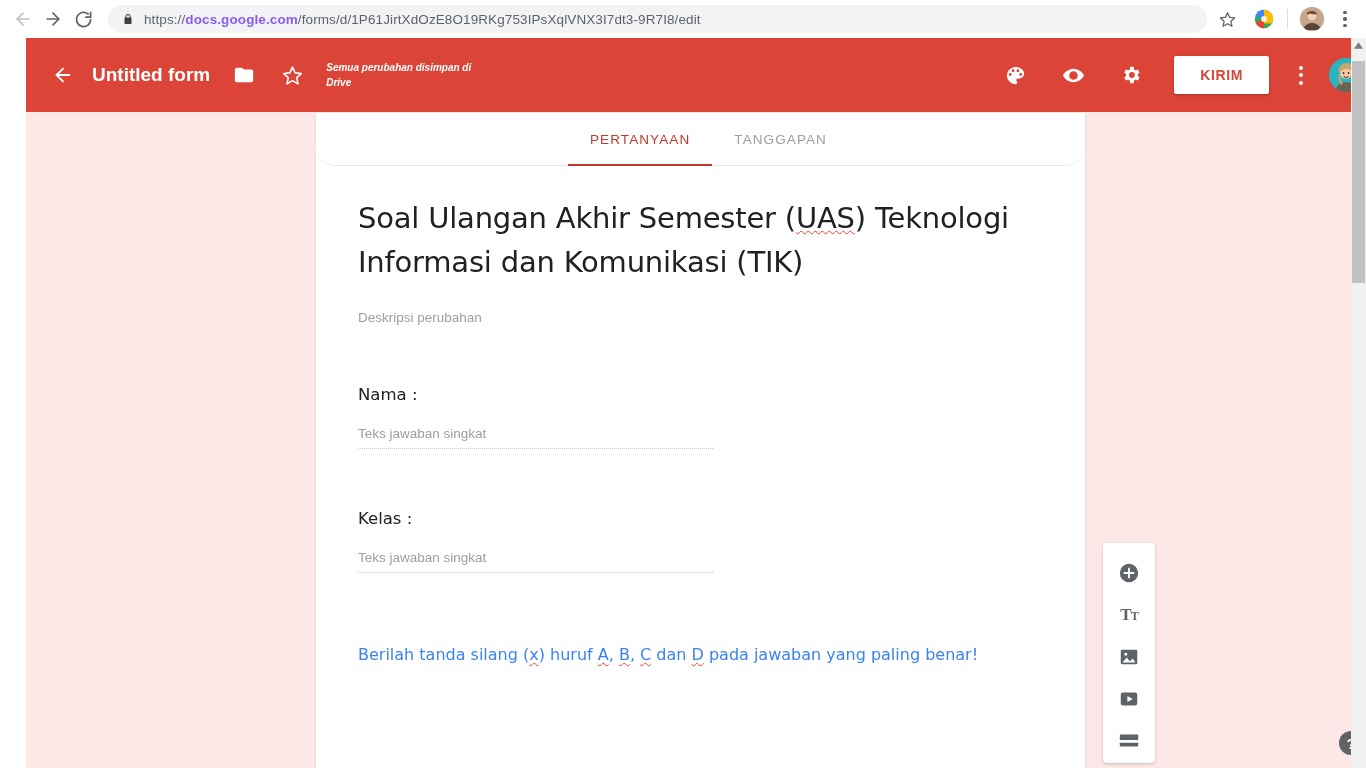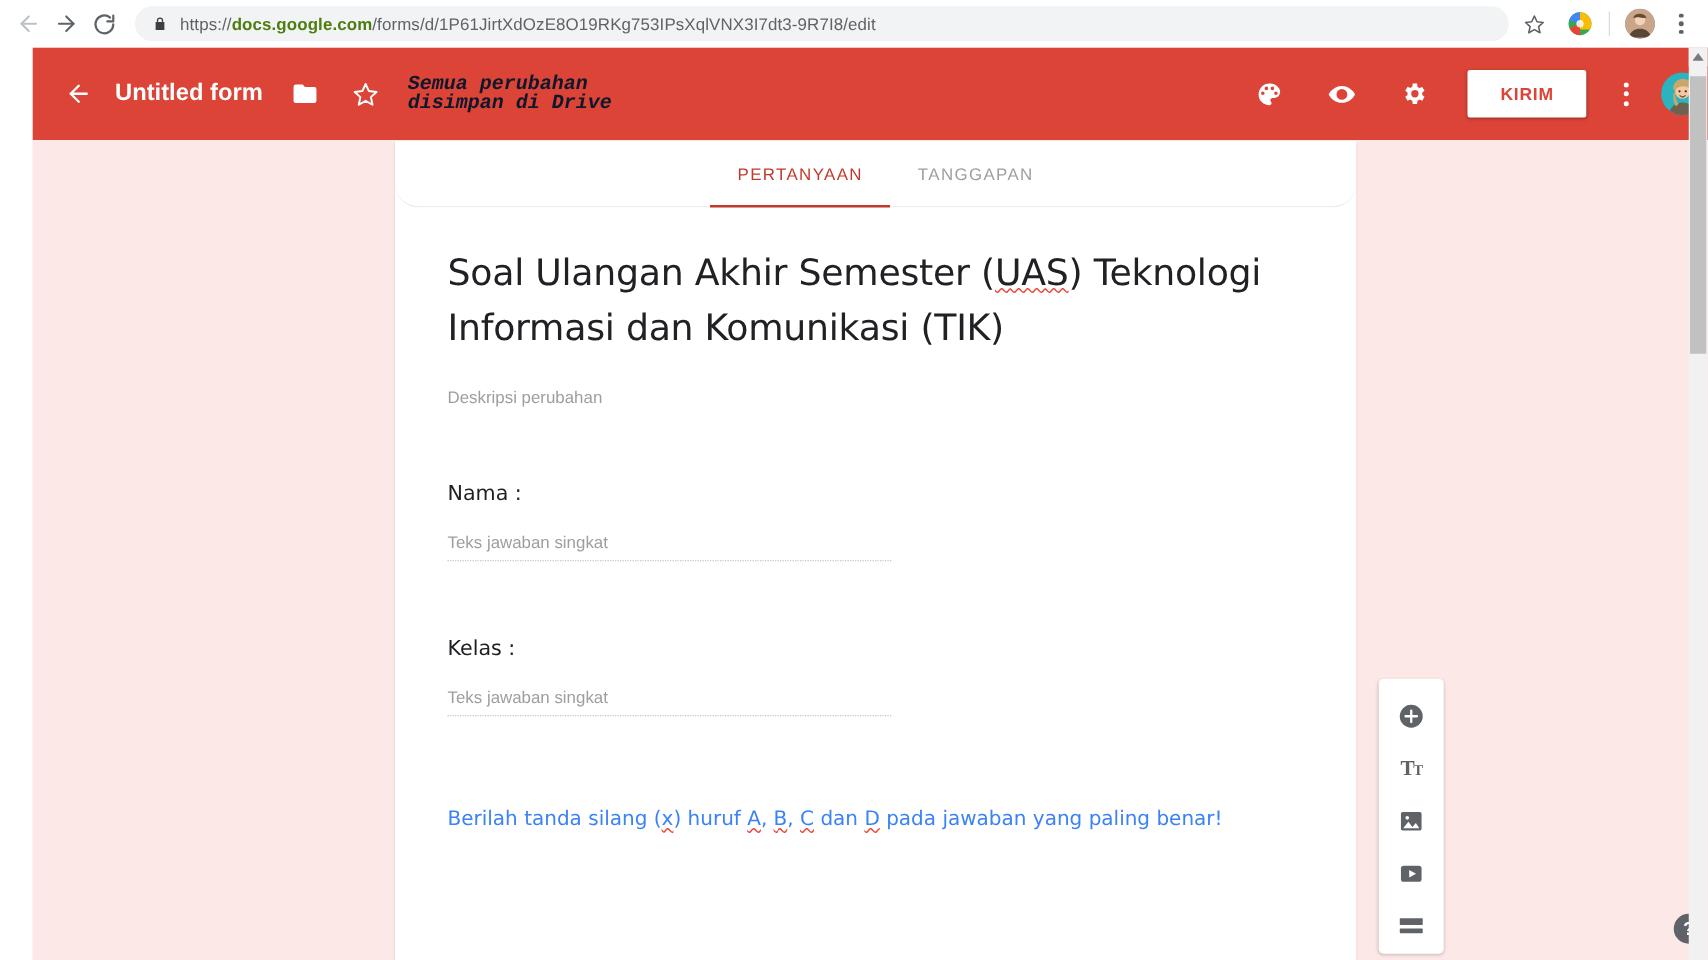--- a/index.html
+++ b/index.html
@@ -37,21 +37,21 @@
     padding: 0 10px 0 14px;
     min-width: 0;
   }
   .lock-icon { flex: 0 0 auto; margin-right: 10px; color: #3c4043; display:flex; }
   .url-text {
     font-size: 13.5px;
     color: #5f6368;
     white-space: nowrap; overflow: hidden; text-overflow: ellipsis;
     letter-spacing: 0.1px;
   }
-  .url-text .host { color: #4d7c0f; font-weight: 700; }
+  .url-text .host { color: #8b5cf6; font-weight: 700; }
   .url-text .scheme { color: #5f6368; }
 
   .star-btn {
     width: 28px; height: 28px; margin-right: 4px;
     display: flex; align-items: center; justify-content: center;
     color: #5f6368; flex: 0 0 auto;
   }
   .ext-icon {
     width: 22px; height: 22px; margin: 0 8px;
     border-radius: 2px; flex: 0 0 auto;
@@ -94,28 +94,27 @@
     margin-left: 12px; margin-right: 18px;
     white-space: nowrap;
   }
   .hdr-icon {
     width: 32px; height: 32px; flex: 0 0 auto;
     display:flex; align-items:center; justify-content:center;
     color: #ffffff;
   }
   .folder-icon { margin-right: 16px; }
   .save-status {
-    color: #0f172a;
-    font-size: 16px;
+    color: #ffffff;
+    font-size: 10px;
     font-style: italic;
     font-weight: 700;
     line-height: 15px;
     width: 170px;
     margin-left: 18px;
-    font-family: Liberation Mono, monospace;
   }
   .hdr-right {
     margin-left: auto;
     display: flex; align-items: center;
   }
   .hdr-right .hdr-icon { margin: 0 13px; }
   .kirim-btn {
     background: #ffffff;
     color: #db4437;
     font-size: 14px; font-weight: 700;

